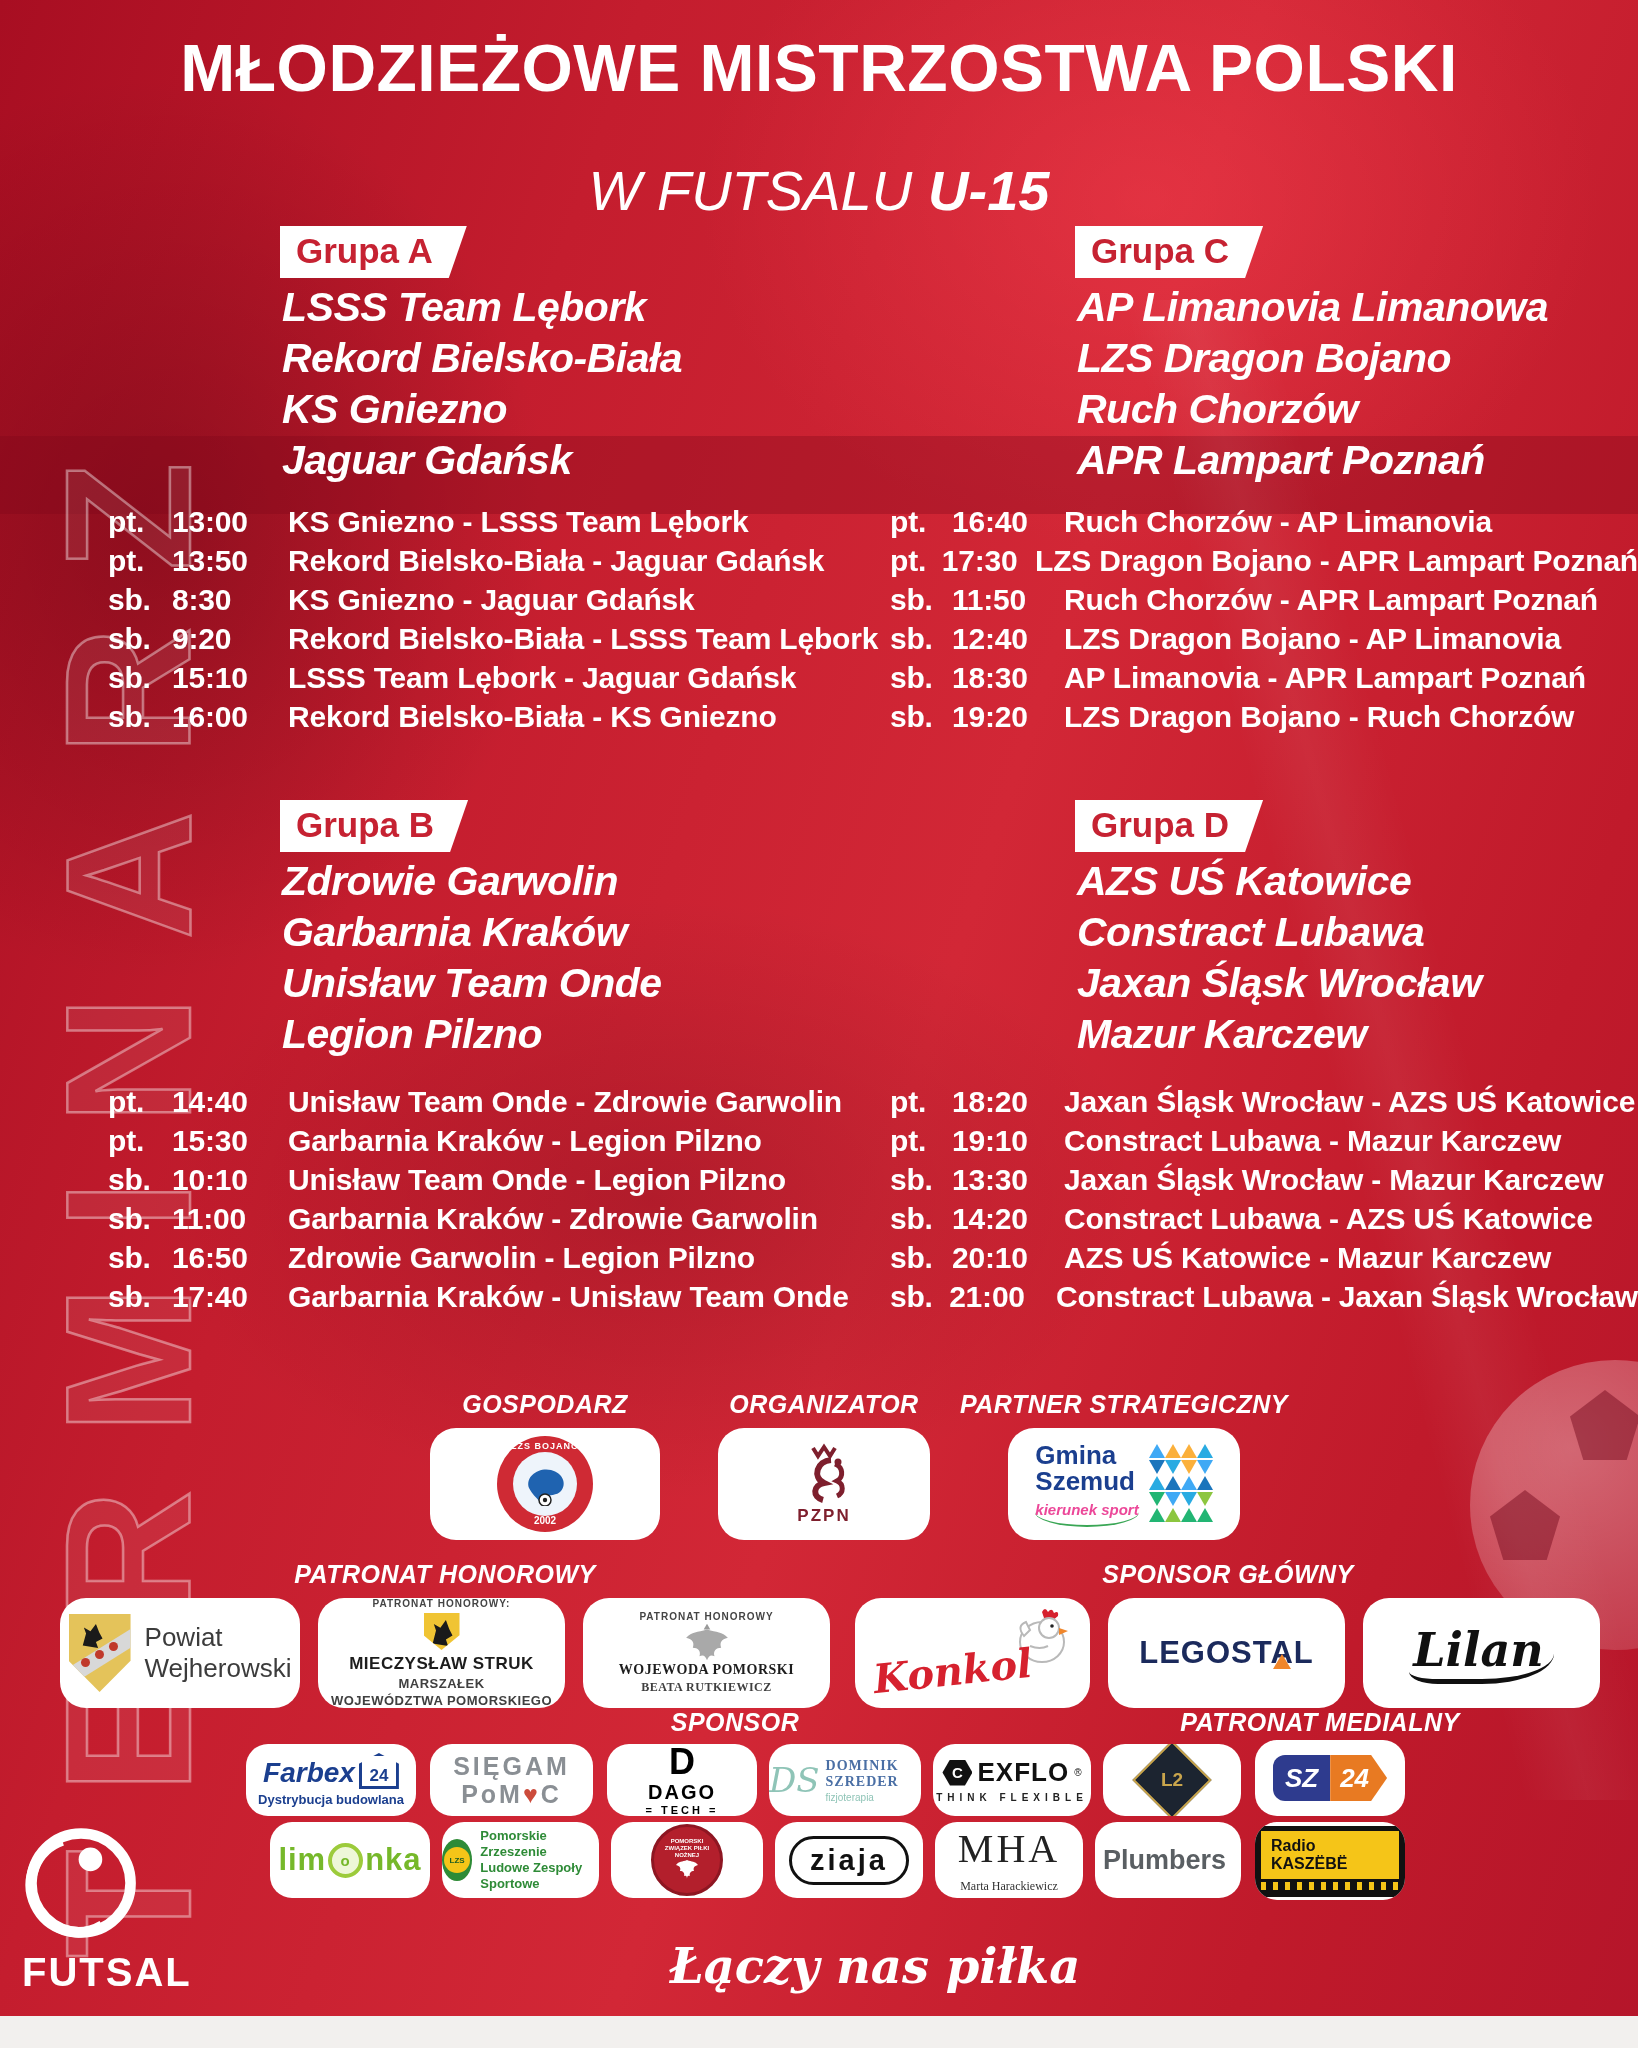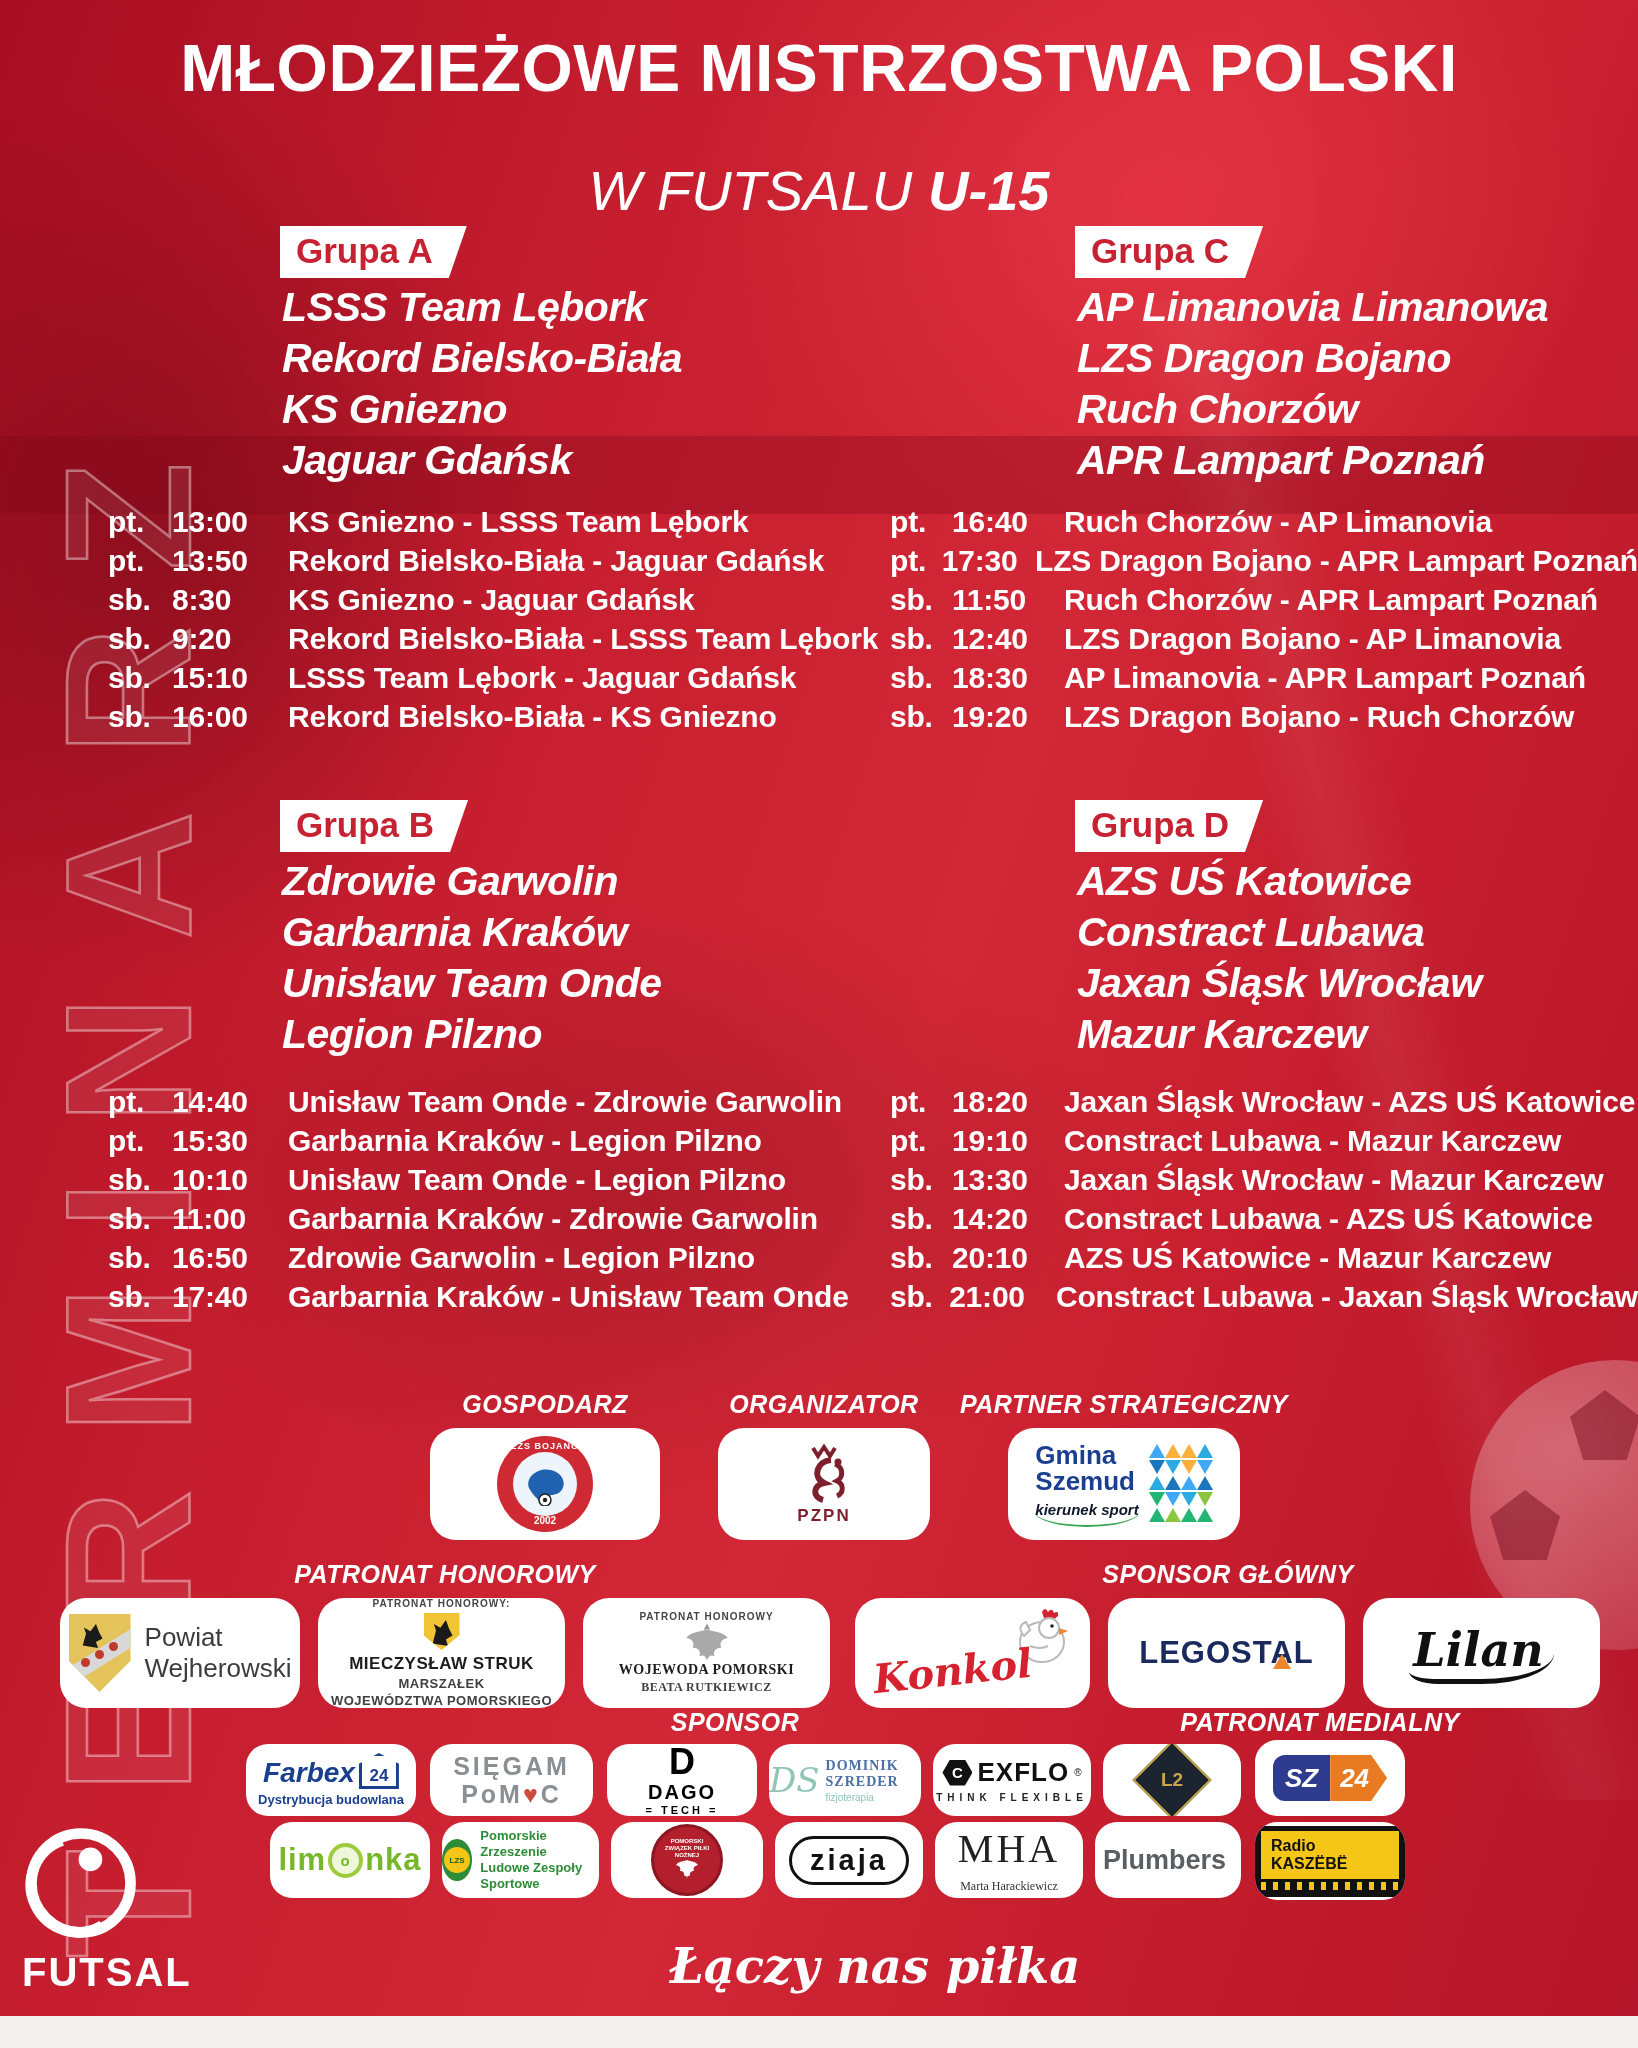--- a/index.html
+++ b/index.html
@@ -49,21 +49,21 @@
   .bojano{position:relative;width:96px;height:96px;border-radius:50%;background:#cf2a34;
     display:flex;align-items:center;justify-content:center;}
   .bojano-top{position:absolute;top:5px;width:100%;text-align:center;color:#fff;font-size:9px;font-weight:700;letter-spacing:1px;}
   .bojano-year{position:absolute;bottom:6px;width:100%;text-align:center;color:#fff;font-size:10px;font-weight:800;}
   .bojano-inner{width:64px;height:64px;border-radius:50%;background:#eef4fb;display:flex;align-items:center;justify-content:center;}
   .pzpn-wrap{display:flex;flex-direction:column;align-items:center;}
   .pzpn-abbr{color:#7e1f2d;font-weight:800;font-size:17px;letter-spacing:2px;margin-top:2px;}
   .szemud{display:flex;align-items:center;gap:10px;}
   .szemud-txt{display:flex;flex-direction:column;line-height:26px;}
   .szemud-l{color:#1b3f8f;font-weight:800;font-size:26px;}
-  .szemud-tag{color:#0f172a;font-style:italic;font-size:15px;font-weight:700;margin-top:3px;
+  .szemud-tag{color:#ec4899;font-style:italic;font-size:15px;font-weight:700;margin-top:3px;
     border-bottom:2px solid #3aa655;border-radius:0 0 60% 60%;padding-bottom:2px;}
   .powiat{display:flex;align-items:center;gap:14px;}
   .shield{position:relative;width:62px;height:78px;background:#e4c35a;
     clip-path:polygon(0 0,100% 0,100% 60%,50% 100%,0 60%);}
   .shield .stripe{position:absolute;left:-12px;top:28px;width:110px;height:16px;background:#d8d8d8;transform:rotate(-32deg);}
   .shield .dot{position:absolute;width:9px;height:9px;border-radius:50%;background:#c0392b;}
   .shield .griffin{position:absolute;left:12px;top:10px;width:22px;height:24px;background:#1a1a1a;
     clip-path:polygon(10% 90%,25% 40%,15% 15%,45% 30%,70% 0,85% 35%,100% 60%,70% 75%,80% 100%);}
   .powiat-txt{font-size:26px;line-height:31px;color:#3c3c3c;font-weight:500;}
   .cred{align-items:center;text-align:center;}

